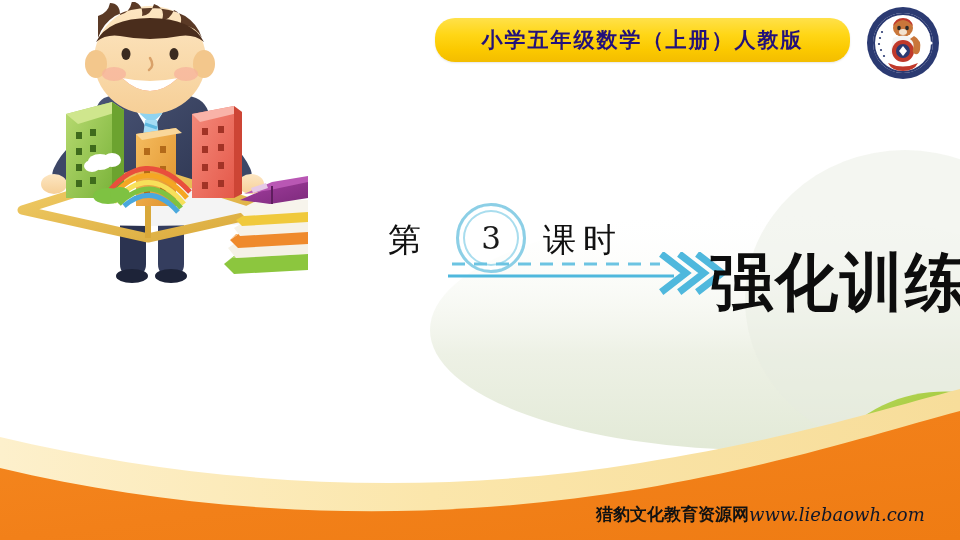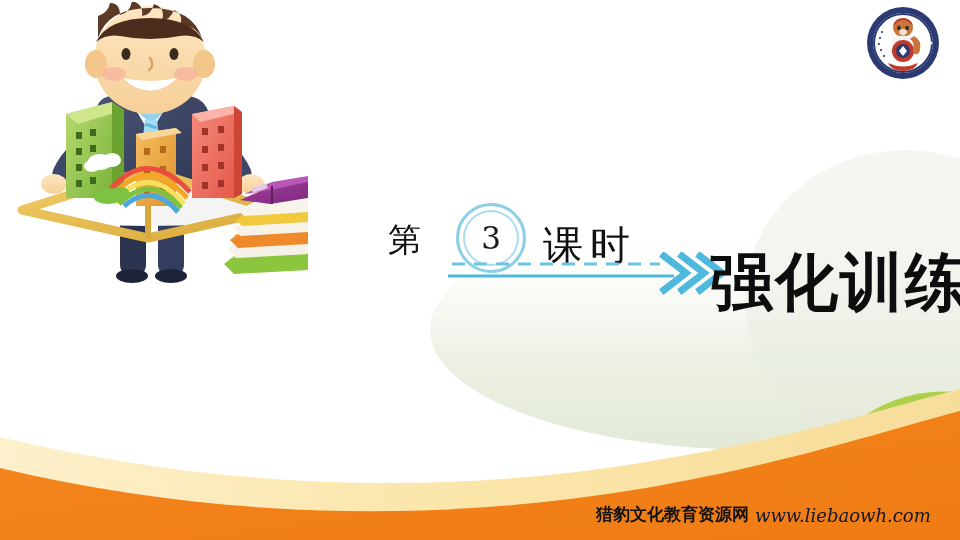--- a/index.html
+++ b/index.html
@@ -91,21 +91,21 @@
     font-family: "DejaVu Serif", "Liberation Serif", serif;
     font-size: 31px;
     color: #1a1a1a;
     line-height: 1;
   }
   .lesson-keshi {
     position: absolute;
     left: 155px;
     top: 22px;
     font-family: "DejaVu Serif", "Liberation Serif", serif;
-    font-size: 40px;
+    font-size: 33px;
     letter-spacing: 7px;
     color: #111111;
   }
 
   
   .arrow-svg {
     position: absolute;
     left: 60px;
     top: 56px;
   }
@@ -131,22 +131,21 @@
     width: 300px;
     height: 292px;
   }
 
   
   .footer-credit {
     position: absolute;
     left: 596px;
     top: 503px;
     display: flex;
-    align-items: flex-end;
-    gap: 6px;
+    align-items: center;
     white-space: nowrap;
   }
   .footer-cn {
     font-family: "DejaVu Sans", "Liberation Sans", sans-serif;
     font-weight: bold;
     font-size: 17px;
     color: #121212;
   }
   .footer-url {
     font-family: "DejaVu Serif", "Liberation Serif", serif;
@@ -354,20 +353,23 @@
       <path d="M228 218 L248 206 L300 206 L300 220 L234 224 Z" fill="#f0c93c"></path>
       <path d="M230 208 L250 198 L300 198 L300 210 L236 214 Z" fill="#f7f4ec"></path>
 
       <path d="M232 198 L264 184 L300 178 L300 196 L262 202 Z" fill="url(#purpleB)"></path>
       <path d="M236 192 L264 180 L300 174 L300 180 L262 188 Z" fill="#b957b4"></path>
       <path d="M243 186 L258 181 L260 186 L245 191 Z" fill="#e6c9e6"></path>
       <path d="M264 184 L264 202" stroke="#5e1d5e" stroke-width="2"></path>
     </g>
   </svg>
 
+  <div class="title-banner">
+    <span class="title-banner-text">小学五年级数学（上册）人教版</span>
+  </div>
 
   <svg class="badge" viewBox="0 0 74 74" xmlns="http://www.w3.org/2000/svg">
     <circle cx="37" cy="37" r="36" fill="#2b3a72"></circle>
     <circle cx="37" cy="37" r="30" fill="#ffffff"></circle>
     <circle cx="37" cy="37" r="29" fill="none" stroke="#2b3a72" stroke-width="2"></circle>
     <path d="M37 8 a29 29 0 0 1 0 58 a29 29 0 0 1 0 -58 Z" fill="none"></path>
 
     <g fill="#ffffff">
       <circle cx="62" cy="28" r="1.6"></circle>
         <circle cx="65" cy="37" r="1.6"></circle>

